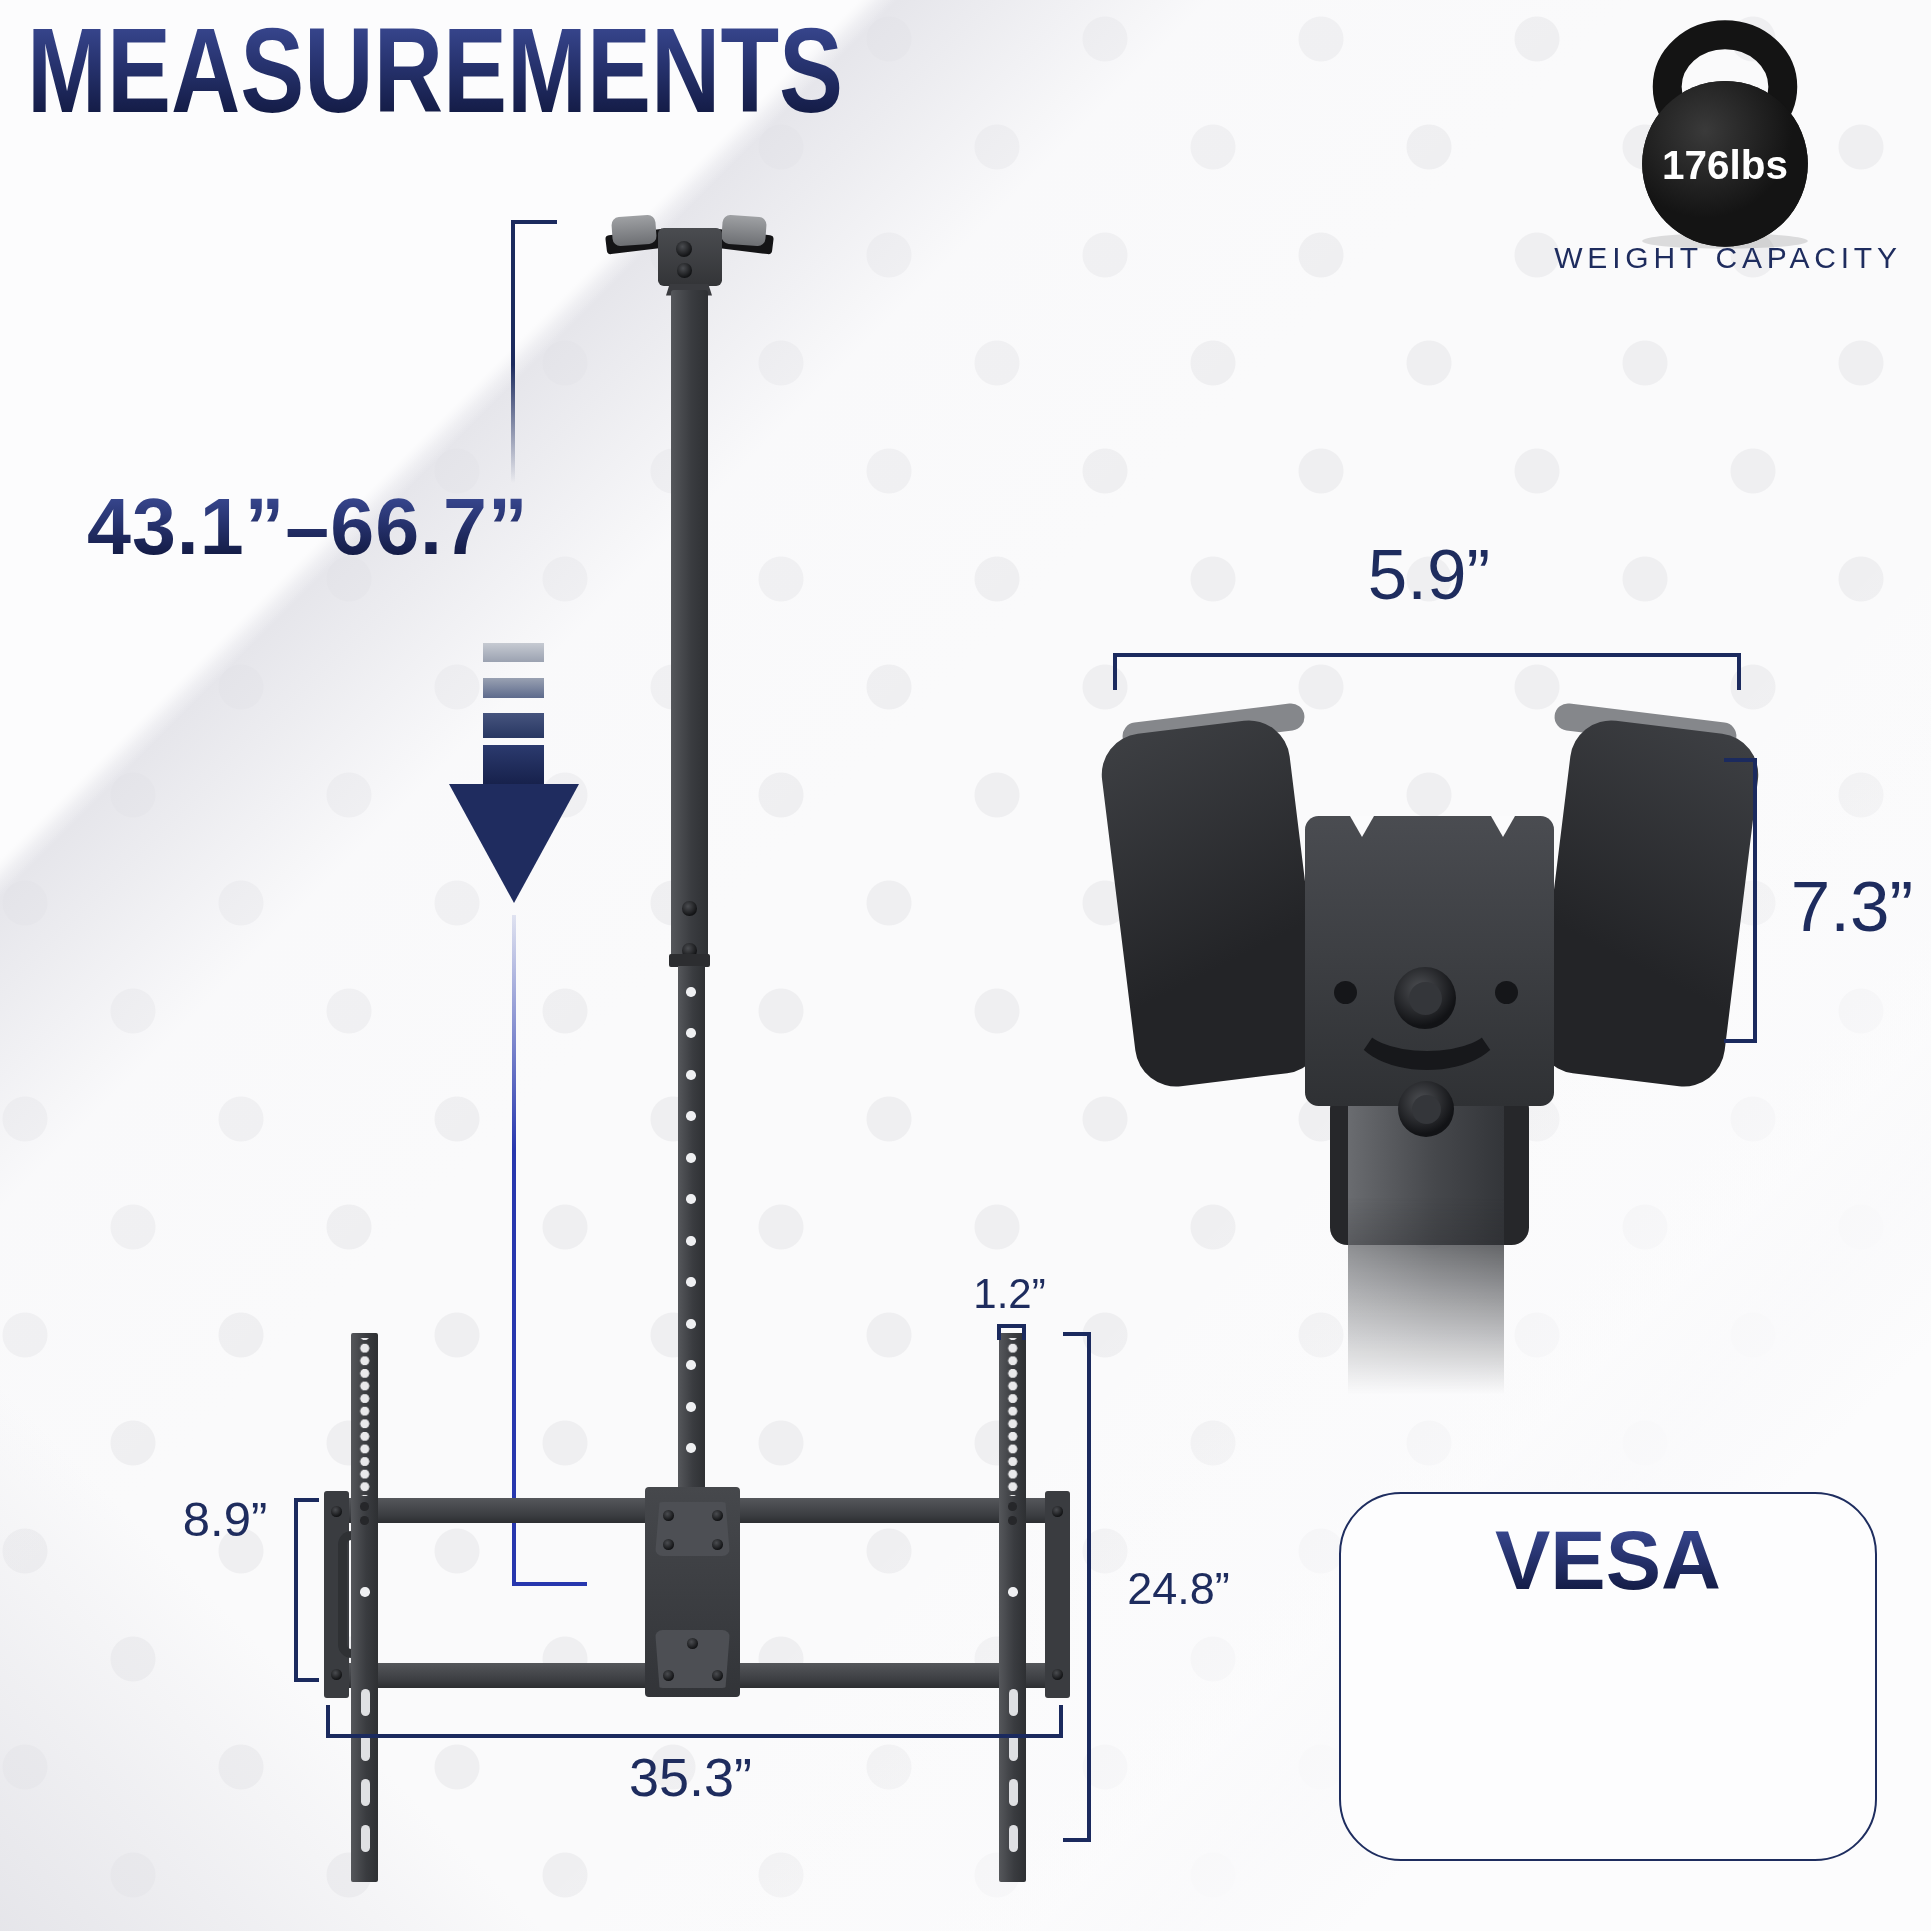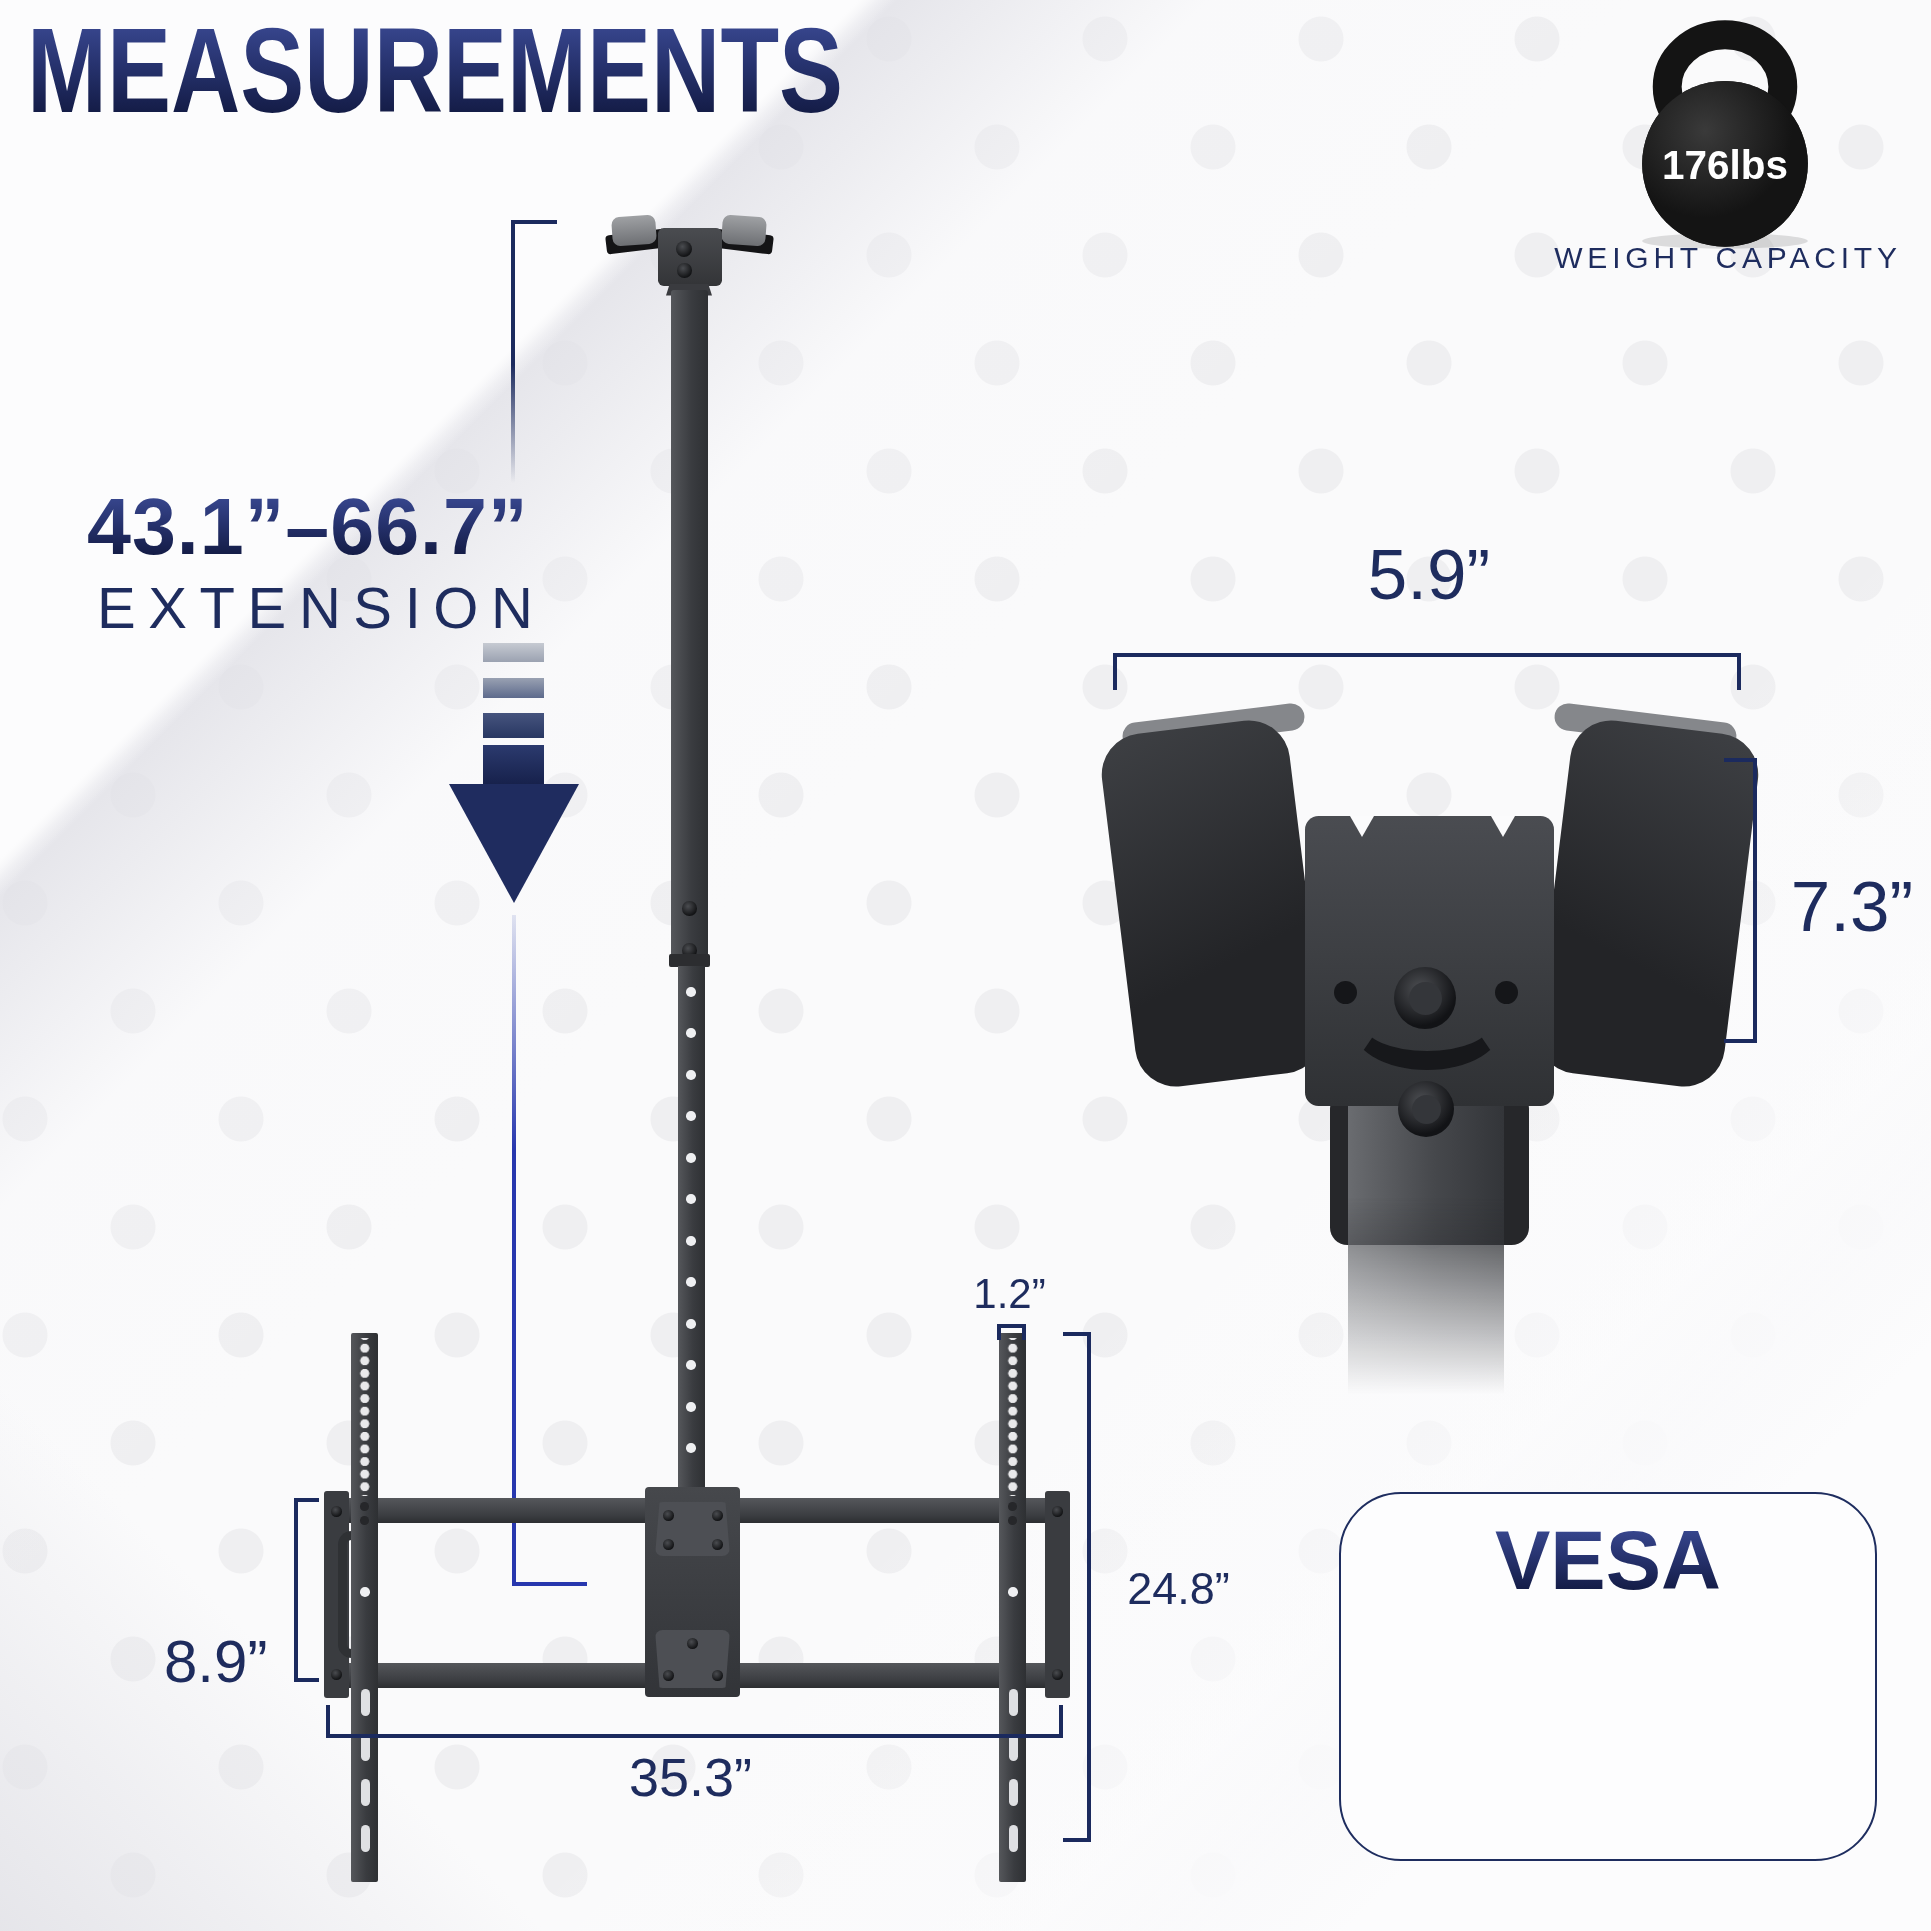--- a/index.html
+++ b/index.html
@@ -75,21 +75,20 @@
       <radialGradient id="kbshine" cx="38%" cy="30%" r="75%">
         <stop offset="0%" stop-color="#3a3a3a"></stop>
           <stop offset="70%" stop-color="#141414"></stop>
       </radialGradient>
     </defs>
     <text x="109" y="168" text-anchor="middle" font-family="Liberation Sans, sans-serif" font-size="42" font-weight="700" fill="#ffffff">176lbs</text>
   </svg>
   <div class="abs navy weight-label">WEIGHT CAPACITY</div>
 
   <div class="abs ext-range grad-text">43.1”–66.7”</div>
-  <div class="abs ext-label navy">EXTENSION</div>
 
   <div class="dline" style="left:513px;top:220px;width:44px;height:3.9px;"></div>
   <div class="abs" style="left:511px;top:220px;width:3.9px;height:263px;background:linear-gradient(to bottom,#1b2a5e 0%,#1b2a5e 55%,rgba(27,42,94,0) 100%);"></div>
   <div class="dash" style="top:643px;height:19.3px;background:linear-gradient(#c6cad2,#9ba2b1);"></div>
   <div class="dash" style="top:678px;height:20px;background:linear-gradient(#99a1b2,#5d6a8c);"></div>
   <div class="dash" style="top:713px;height:25px;background:linear-gradient(#46547e,#283762);"></div>
   <div class="abs" style="left:483px;top:745px;width:61px;height:41px;background:linear-gradient(#2b3a6e,#16204a);"></div>
   <div class="abs" style="left:449px;top:784px;width:0;height:0;border-left:65px solid transparent;border-right:65px solid transparent;border-top:119px solid #1f2c5f;"></div>
   <div class="abs" style="left:512px;top:915px;width:3.9px;height:670px;background:linear-gradient(to bottom,rgba(120,135,200,.2),#2737ae 35%,#2737ae);"></div>
   <div class="bline" style="left:512px;top:1582px;width:75px;height:3.9px;"></div>
@@ -167,21 +166,21 @@
   <div class="dline" style="left:1022px;top:1324px;width:3.9px;height:16.4px;"></div>
 
   <div class="dline" style="left:1087px;top:1332px;width:3.9px;height:510px;"></div>
   <div class="dline" style="left:1063px;top:1332px;width:28px;height:3.9px;"></div>
   <div class="dline" style="left:1063px;top:1838px;width:28px;height:3.9px;"></div>
   <div class="abs dim-text navy" style="left:1106px;top:1566px;width:145px;font-size:45px;">24.8”</div>
 
   <div class="dline" style="left:294px;top:1498px;width:3.9px;height:184px;"></div>
   <div class="dline" style="left:294px;top:1498px;width:25px;height:3.9px;"></div>
   <div class="dline" style="left:294px;top:1678px;width:25px;height:3.9px;"></div>
-  <div class="abs dim-text navy" style="left:164px;top:1632px;width:122px;font-size:60px;text-align:left;">8.9”</div>
+  <div class="abs dim-text navy" style="left:164px;top:1495px;width:122px;font-size:49px;text-align:center;">8.9”</div>
 
   <div class="dline" style="left:326px;top:1734px;width:737px;height:3.9px;"></div>
   <div class="dline" style="left:326px;top:1705px;width:3.9px;height:33px;"></div>
   <div class="dline" style="left:1059px;top:1705px;width:3.9px;height:33px;"></div>
   <div class="abs dim-text navy" style="left:599px;top:1750px;width:183px;font-size:54px;">35.3”</div>
 
   <div class="abs" style="left:1122px;top:713px;width:183px;height:27px;border-radius:13.5px;background:#85878b;transform:rotate(-7deg);"></div>
   <div class="abs" style="left:1554px;top:713px;width:183px;height:27px;border-radius:13.5px;background:#85878b;transform:rotate(7deg);"></div>
   <div class="abs" style="left:1118px;top:726px;width:189px;height:355px;border-radius:41px;background:linear-gradient(160deg,#3e4044,#232427 65%);transform:rotate(-7deg);"></div>
   <div class="abs" style="left:1553px;top:726px;width:189px;height:355px;border-radius:41px;background:linear-gradient(200deg,#3e4044,#232427 65%);transform:rotate(7deg);"></div>

